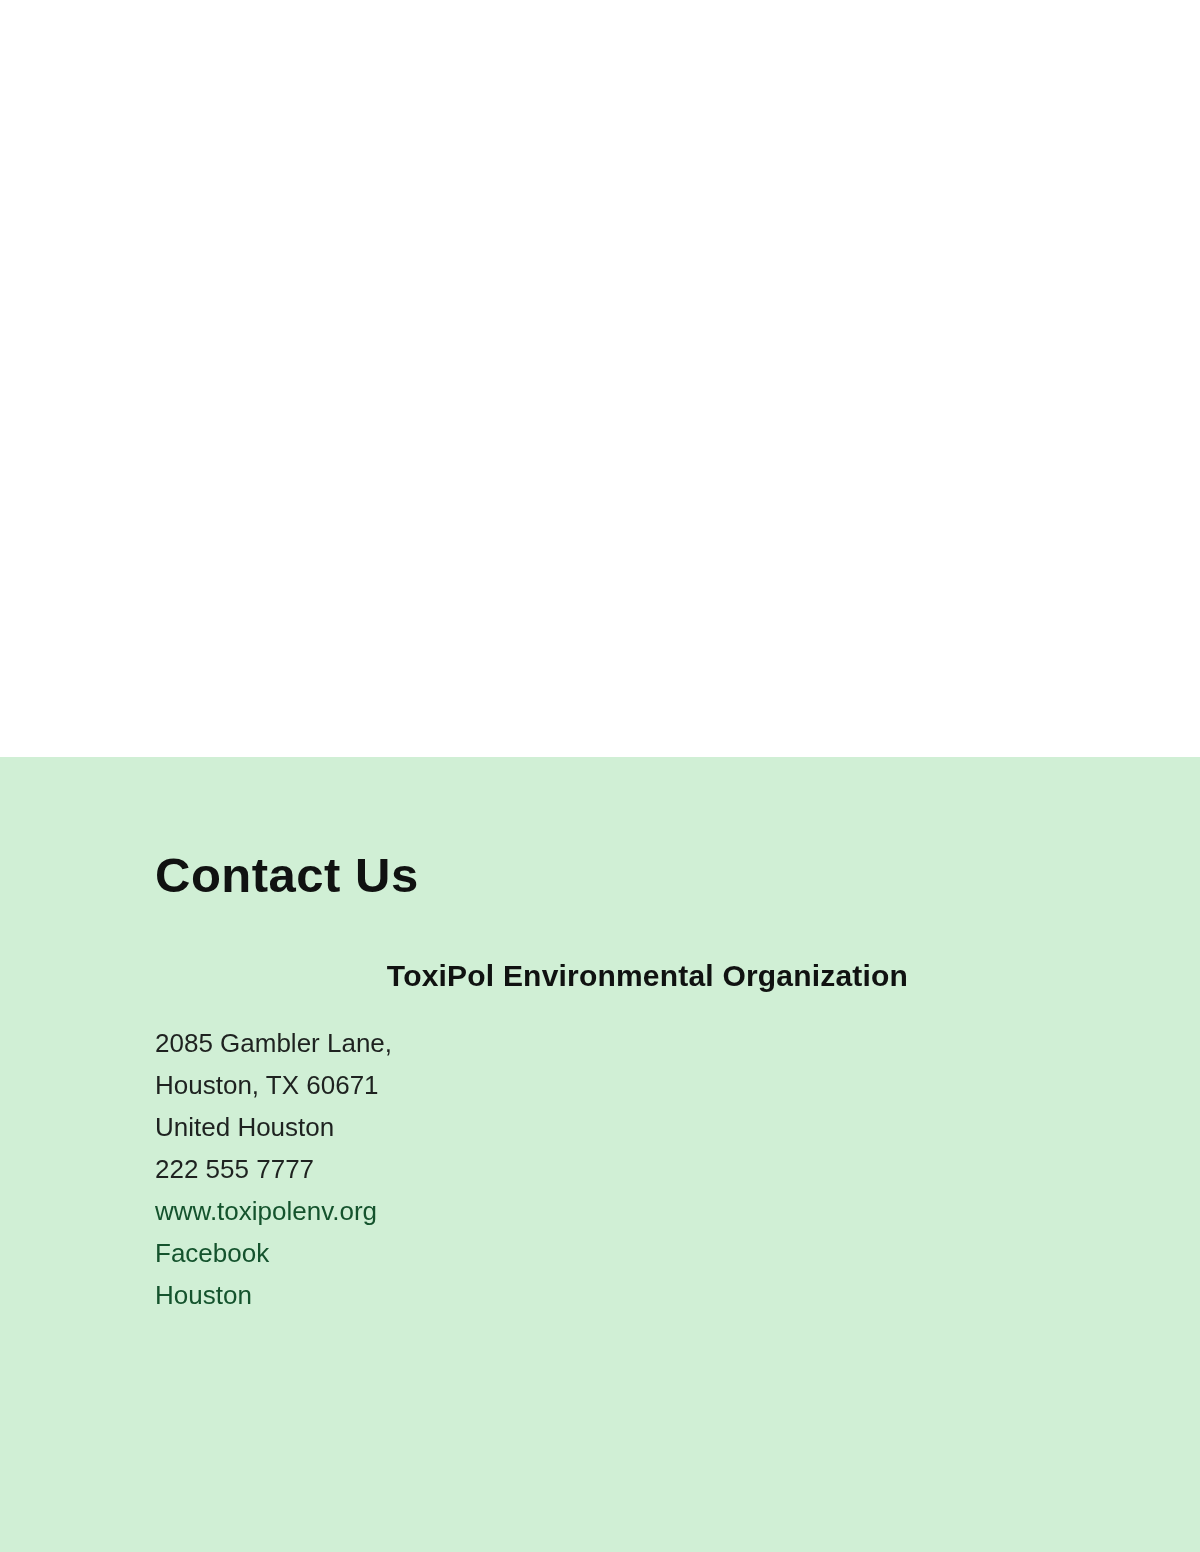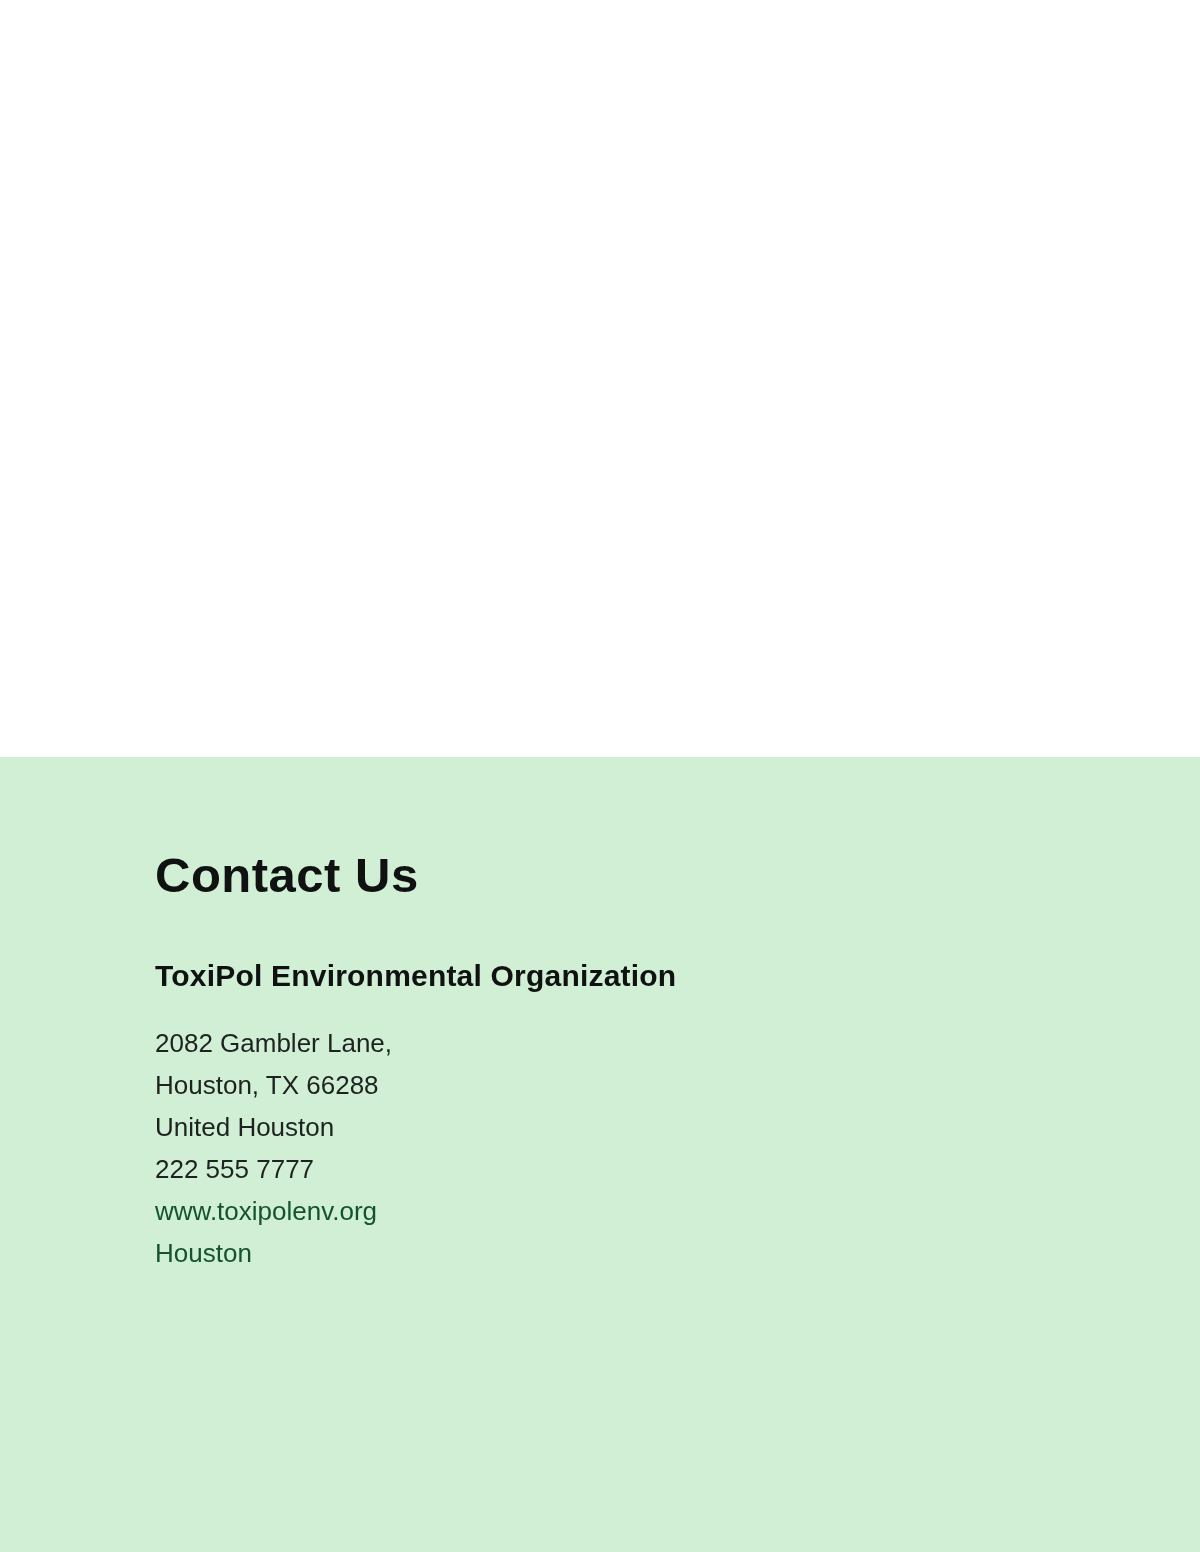--- a/index.html
+++ b/index.html
@@ -39,20 +39,21 @@
     letter-spacing: 0.5px;
     color: #101211;
   }
   .org-name {
     margin: 50px 0 0 0;
     font-size: 30px;
     line-height: 1.3;
     font-weight: 700;
     letter-spacing: 0.2px;
     color: #101211;
+    text-align: center;
   }
   .contact-lines {
     margin-top: 27px;
   }
   .contact-lines p {
     margin: 0;
     font-size: 26px;
     line-height: 42px;
     font-weight: 400;
     color: #1e2220;
@@ -67,20 +68,21 @@
 <body>
 
 <div class="top-blank"></div>
 
 <section class="contact-section">
   <h1 class="contact-title">Contact Us</h1>
 
   <h2 class="org-name">ToxiPol Environmental Organization</h2>
 
   <div class="contact-lines">
-    <p>2082 Gambler Lane,</p>
-    <p>Houston, TX 66288</p>
+    <p>2085 Gambler Lane,</p>
+    <p>Houston, TX 60671</p>
     <p>United Houston</p>
     <p>222 555 7777</p>
     <p><a>www.toxipolenv.org</a></p>
+    <p><a>Facebook</a></p>
     <p><a>Houston</a></p>
   </div>
 </section>
 
 </body></html>

